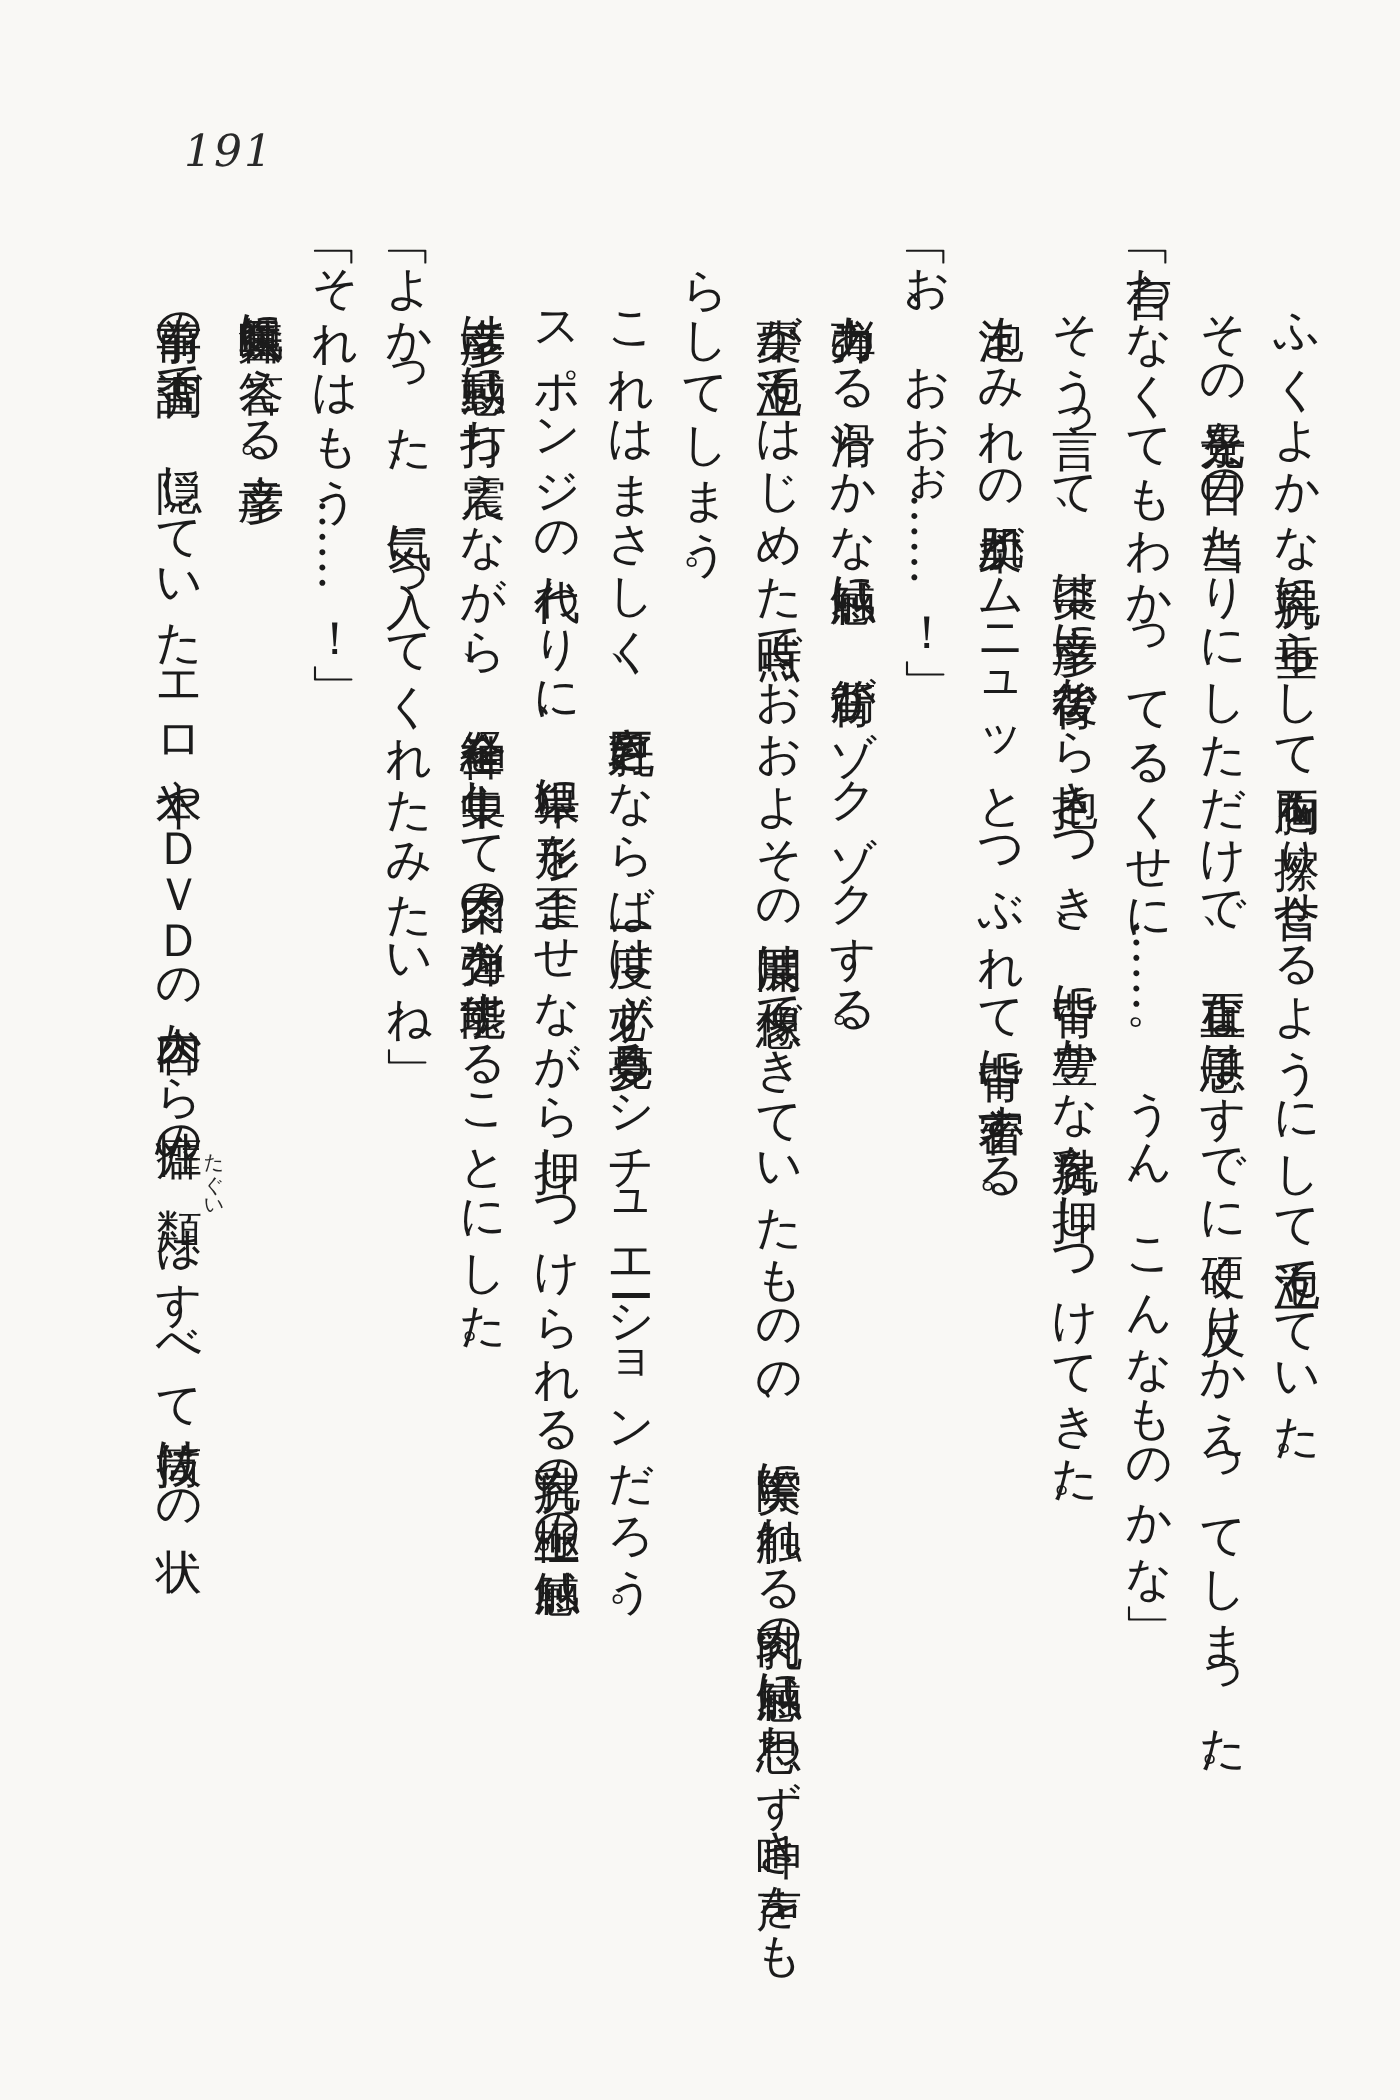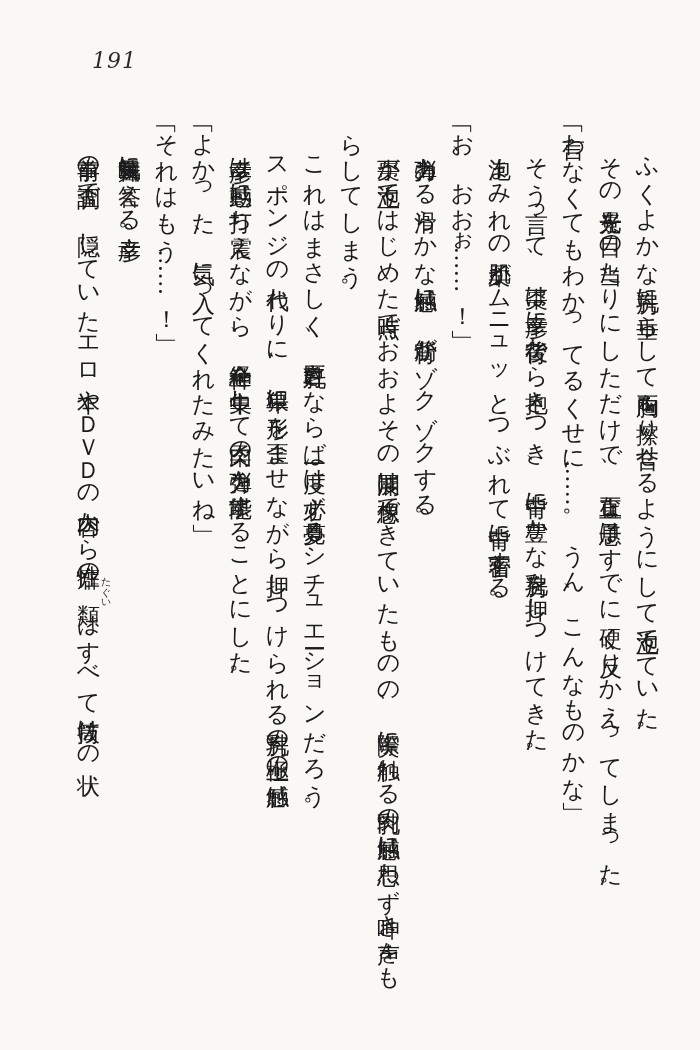--- a/index.html
+++ b/index.html
@@ -15,21 +15,21 @@
   .book-page {
     position: relative;
     width: 700px;
     height: 1050px;
     background: #f9f8f5;
     color: #1b1b1b;
     overflow: hidden;
   }
   .page-number {
     position: absolute;
-    top: 48px;
+    top: 64px;
     left: 92px;
     font-size: 22px;
     font-style: italic;
     color: #2a2a2a;
     letter-spacing: 1px;
   }
   .text-block {
     position: absolute;
     top: 118px;
     right: 34px;

